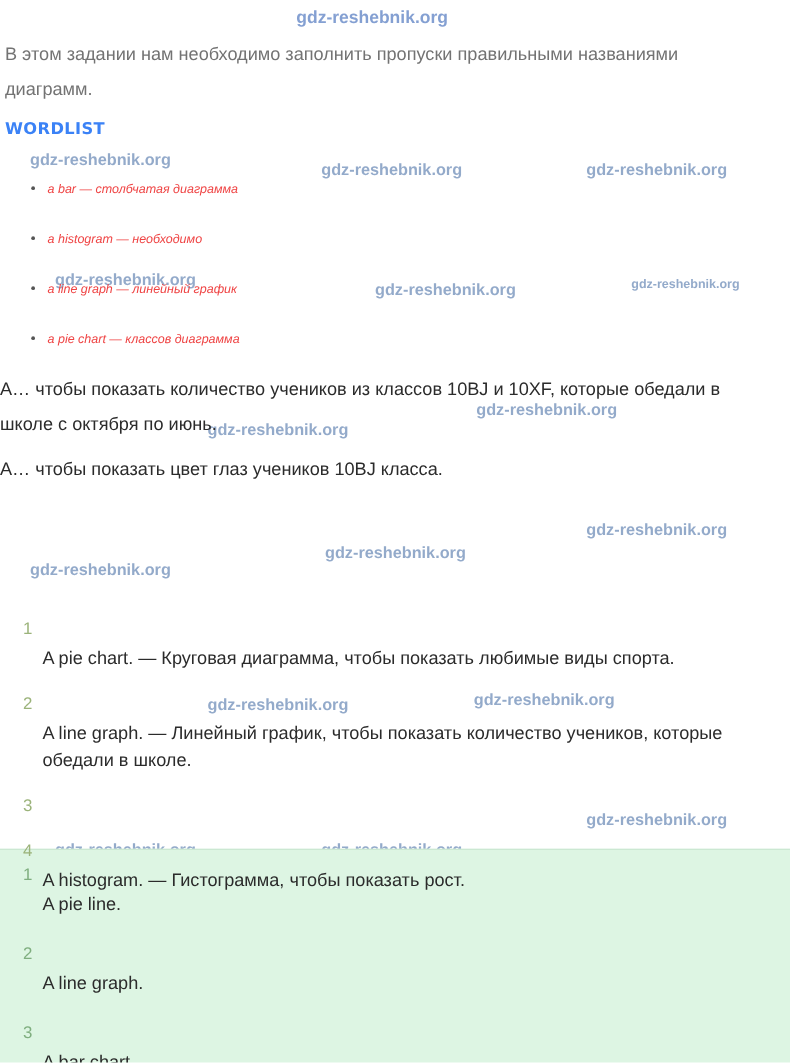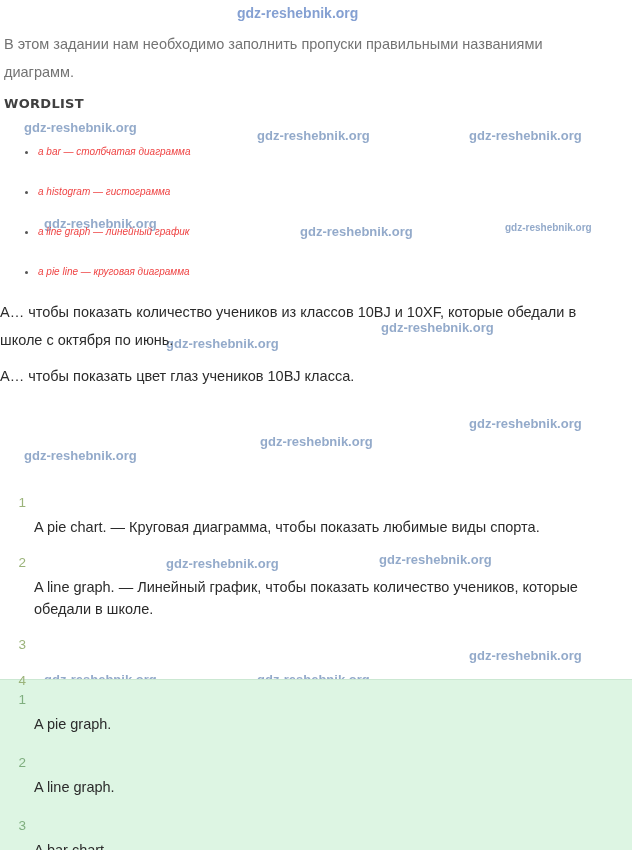--- a/index.html
+++ b/index.html
@@ -47,21 +47,21 @@
     line-height: 28px;
     color: #737373;
   }
   .wordlist-title {
     position: absolute;
     left: 4px;
     top: 96px;
     font-size: 13px;
     font-weight: bold;
     letter-spacing: 0.3px;
-    color: #404040;
+    color: #3b82f6;
     font-family: "DejaVu Sans", sans-serif;
   }
   .wordlist {
     position: absolute;
     left: 20px;
     top: 142px;
     width: 560px;
   }
   .wordlist li {
     font-size: 10px;
@@ -168,23 +168,23 @@
 
   <div class="content">
 
     <div class="intro">В этом задании нам необходимо заполнить пропуски правильными названиями диаграмм.</div>
 
     <div class="wordlist-title">WORDLIST</div>
 
     <div class="wordlist">
       <ul id="wordlist-ul">
           <li>a bar — столбчатая диаграмма</li>
-          <li>a histogram — гистограмма</li>
+          <li>a histogram — необходимо</li>
           <li>a line graph — линейный график</li>
-          <li>a pie line — круговая диаграмма</li>
+          <li>a pie chart — классов диаграмма</li>
         </ul>
     </div>
 
     <div class="tasks" id="tasks-block">
         <div class="task">A… чтобы показать количество учеников из классов 10BJ и 10XF, которые обедали в школе с октября по июнь.</div>
         <div class="task">A… чтобы показать цвет глаз учеников 10BJ класса.</div>
       </div>
 
     <div class="answers" id="answers-block">
         <div class="answer-row">
@@ -193,30 +193,31 @@
         </div>
         <div class="answer-row">
           <div class="answer-num">2</div>
           <div class="answer-text">A line graph. — Линейный график, чтобы показать количество учеников, которые обедали в школе.</div>
         </div>
         <div class="answer-row">
           <div class="answer-num">3</div>
         </div>
         <div class="answer-row">
           <div class="answer-num">4</div>
+          <div class="answer-text">A histogram. — Гистограмма, чтобы показать рост.</div>
         </div>
       </div>
 
   </div>
 
   <div class="green-panel">
     <div class="gp-inner" id="short-answers-block">
         <div class="answer-row">
           <div class="answer-num">1</div>
-          <div class="answer-text">A pie graph.</div>
+          <div class="answer-text">A pie line.</div>
         </div>
         <div class="answer-row">
           <div class="answer-num">2</div>
           <div class="answer-text">A line graph.</div>
         </div>
         <div class="answer-row">
           <div class="answer-num">3</div>
           <div class="answer-text">A bar chart.</div>
         </div>
         <div class="answer-row">

